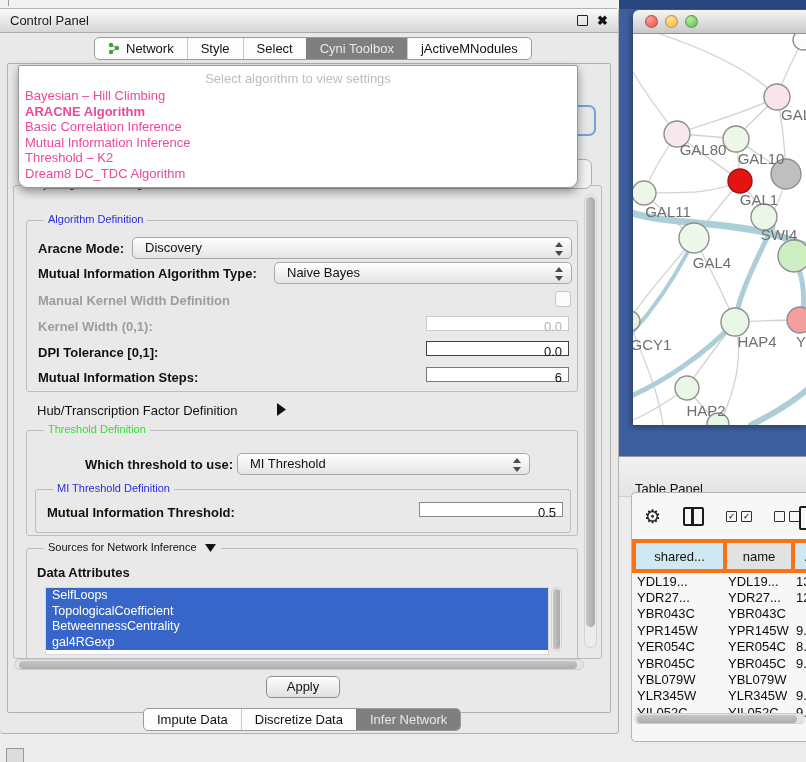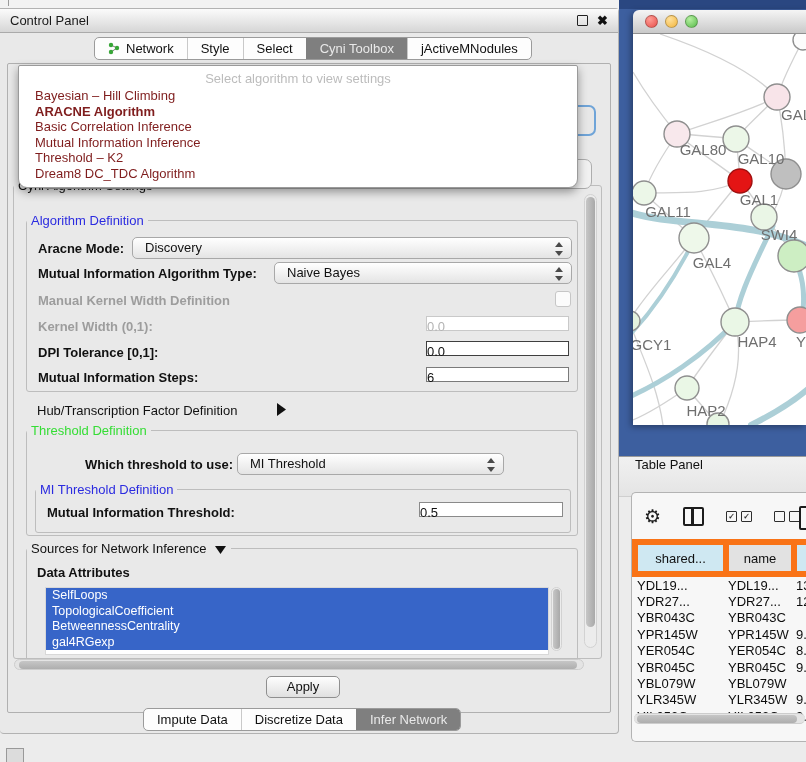--- a/index.html
+++ b/index.html
@@ -27,46 +27,46 @@
   .tab.sel{background:#7f7f7f;color:#e9e9e9;border-left-color:#7f7f7f}
 
   .content-panel{left:7px;top:54px;width:604px;height:650px;background:#e9e9e9;
       border:1px solid #b0b0b0;box-sizing:border-box;border-radius:2px}
 
   
   .popup{left:18px;top:56px;width:560px;background:#fff;border:1px solid #9a9a9a;
       border-radius:2px 2px 9px 9px;box-shadow:0 4px 10px rgba(0,0,0,.38);z-index:40;
       padding:3px 0 6px 0;box-sizing:border-box}
   .popup-ph{color:#bcbcbc;text-align:center;height:19px;line-height:19px}
-  .popup-item{height:15.5px;line-height:15.5px;padding-left:16px;color:#7f1d1d}
+  .popup-item{height:15.5px;line-height:15.5px;padding-left:6px;color:#ec4899}
   .popup-item.bold{font-weight:bold}
   .ghost-combo{left:40px;top:150px;width:552px;height:30px;border:1px solid #adadad;border-radius:7px;
       background:#f1f1f1;z-index:5;color:#c6c6c6;line-height:26px;padding-left:10px;box-sizing:border-box}
   .focus-frag{left:548px;top:96px;width:48px;height:31px;border:2px solid #6fa4d8;border-radius:7px;
       background:#e7e7e7;z-index:4;box-sizing:border-box}
 
   
   .group{border:1px solid #bdbdbd;border-radius:3px;box-sizing:border-box;background:transparent}
-  .gtitle{position:absolute;top:-8px;left:0;background:#e9e9e9;padding:0 4px;font-size:13px;color:#111;white-space:nowrap}
+  .gtitle{position:absolute;top:-8px;left:17px;background:#e9e9e9;padding:0 4px;font-size:11px;color:#111;white-space:nowrap}
   .gtitle.blue{color:#2b2be0}
   .gtitle.green{color:#35dd35}
 
   .lbl{position:absolute;font-size:13px;color:#111;white-space:nowrap}
   .lbl.b{font-weight:bold}
   .lbl.dis{color:#9d9d9d;font-weight:bold}
 
   .combo{position:absolute;height:22px;border:1px solid #a8a8a8;border-radius:5px;
       background:linear-gradient(#ffffff,#e4e4e4);box-sizing:border-box;line-height:20px;padding-left:12px}
   .spn{position:absolute;right:8px;top:3px;width:8px;height:16px}
   .spn:before,.spn:after{content:"";position:absolute;left:0;border-left:4px solid transparent;border-right:4px solid transparent}
   .spn:before{top:1px;border-bottom:5px solid #4a4a4a}
   .spn:after{bottom:1px;border-top:5px solid #4a4a4a}
 
   .field{position:absolute;height:15px;background:#fff;border:1px solid #3f3f3f;box-sizing:border-box;
-      text-align:left;padding-right:6px;line-height:19px}
+      text-align:right;padding-right:6px;line-height:19px}
   .field.dis{border:1px solid #c9c9c9;color:#b4b4b4}
   .chk{position:absolute;width:14px;height:14px;border:1px solid #c6c6c6;border-radius:3px;background:#fbfbfb}
 
   .vtrack{position:absolute;background:#ececec;border:1px solid #d2d2d2;border-radius:7px;box-sizing:border-box}
   .vthumb{position:absolute;left:1px;width:9px;background:linear-gradient(90deg,#c6c6c6,#a9a9a9);border-radius:5px}
   .htrack{position:absolute;background:#e4e4e4;border:1px solid #cdcdcd;border-radius:6px;box-sizing:border-box}
   .hthumb{position:absolute;top:1px;height:8px;background:linear-gradient(#c6c6c6,#aeaeae);border-radius:4px}
 
   .attr-list{position:absolute;background:#fff;border:1px solid #d8d8d8;overflow:hidden}
   .attr-row{height:15.5px;line-height:15.5px;background:#3765c8;color:#fff;padding-left:6px;font-size:12.5px}
@@ -80,35 +80,35 @@
   .desktop{left:619px;top:0;width:187px;height:456px;background:#3d5f9f}
   .desktop-top{left:619px;top:0;width:187px;height:9px;background:#2a4781}
   .win{left:633px;top:10px;width:173px;height:415px;border-radius:6px 0 0 0;overflow:hidden;
        box-shadow:-2px 2px 6px rgba(0,0,0,.35)}
   .win-titlebar{height:24px;background:linear-gradient(#f5f5f5,#c9c9c9);border-bottom:1px solid #909090;
        display:flex;align-items:center;padding-left:12px;gap:7px;box-sizing:border-box}
   .tl{width:13px;height:13px;border-radius:50%;border:1px solid rgba(0,0,0,.25);box-sizing:border-box}
   .canvas{position:relative;width:173px;height:391px;background:#fff;overflow:hidden}
 
   .tp-header{left:619px;top:456px;width:187px;height:41px;background:linear-gradient(#f1f1f1,#e4e4e4);
-      border-top:1px solid #9a9a9a;border-bottom:1px solid #cfcfcf;display:flex;align-items:flex-start;
+      border-top:1px solid #9a9a9a;border-bottom:1px solid #cfcfcf;display:flex;align-items:flex-end;
       padding-left:16px;box-sizing:border-box}
   .tp-panel{left:631px;top:492px;width:175px;height:250px;background:#f7f7f7;border:1px solid #b3b3b3;
       border-right:none;border-radius:5px 0 0 5px;box-sizing:border-box;overflow:hidden}
   .tp-toolbar{height:46px;display:flex;align-items:center;padding-left:12px;gap:0;position:relative}
   .ic-gear{font-size:19px;color:#1c1c1c;line-height:19px}
   .ic-cols{width:17px;height:15px;border:2.5px solid #1c1c1c;border-radius:2px;position:relative;margin-left:22px}
   .ic-cols:after{content:"";position:absolute;left:6px;top:0;width:2.5px;height:100%;background:#1c1c1c}
   .ic-pair{display:flex;gap:4px;margin-left:22px}
   .ic-box{width:9px;height:9px;border:1.5px solid #2e2e2e;border-radius:1px;font-size:8px;line-height:9px;
       text-align:center;color:#2e2e2e;font-weight:bold}
   .ic-doc{position:absolute;left:167px;top:13px;width:16px;height:20px;border:2.5px solid #1c1c1c;border-radius:2px}
 
   table.tp{border-collapse:collapse;table-layout:fixed;width:220px;font-size:13px}
-  table.tp th{height:24px;border:6px solid #f97316;font-weight:normal;text-align:center;overflow:hidden;white-space:nowrap}
+  table.tp th{height:24px;border:4px solid #f97316;font-weight:normal;text-align:center;overflow:hidden;white-space:nowrap}
   table.tp th.hl{background:#cfe8f2}
   table.tp th.plain{background:#e2e2e2}
   table.tp td{height:16.4px;padding:0 0 0 5px;white-space:nowrap;overflow:hidden;color:#0d0d0d}
   .rows-clip{height:147px;overflow:hidden}
 </style>
 </head>
 <body>
 
 <div class="abs top-strip"></div>
 <div class="abs top-tick"></div>
@@ -203,21 +203,21 @@
 
       <span class="lbl" style="left:23px;top:217px">Hub/Transcription Factor Definition</span>
       <svg style="position:absolute;left:262px;top:216px" width="11" height="15" viewBox="0 0 11 15">
         <path d="M1,1 L10,7.5 L1,14 Z" fill="#111"></path>
       </svg>
 
       <div class="group" style="position:absolute;left:12px;top:244px;width:552px;height:106px">
         <span class="gtitle green">Threshold Definition</span>
 
         <span class="lbl b" style="left:58px;top:26px">Which threshold to use:</span>
-        <div class="combo" style="left:210px;top:22px;width:267px">
+        <div class="combo" style="left:210px;top:22px;width:293px">
           <span>MI Threshold</span>
           <span class="spn"></span>
         </div>
 
         <div class="group" style="position:absolute;left:8px;top:58px;width:536px;height:44px">
           <span class="gtitle blue" style="background:#e9e9e9">MI Threshold Definition</span>
           <span class="lbl b" style="left:11px;top:15px">Mutual Information Threshold:</span>
           <div class="field" style="left:383px;top:12px;width:144px;border-color:#8a8a8a">0.5</div>
         </div>
       </div>

